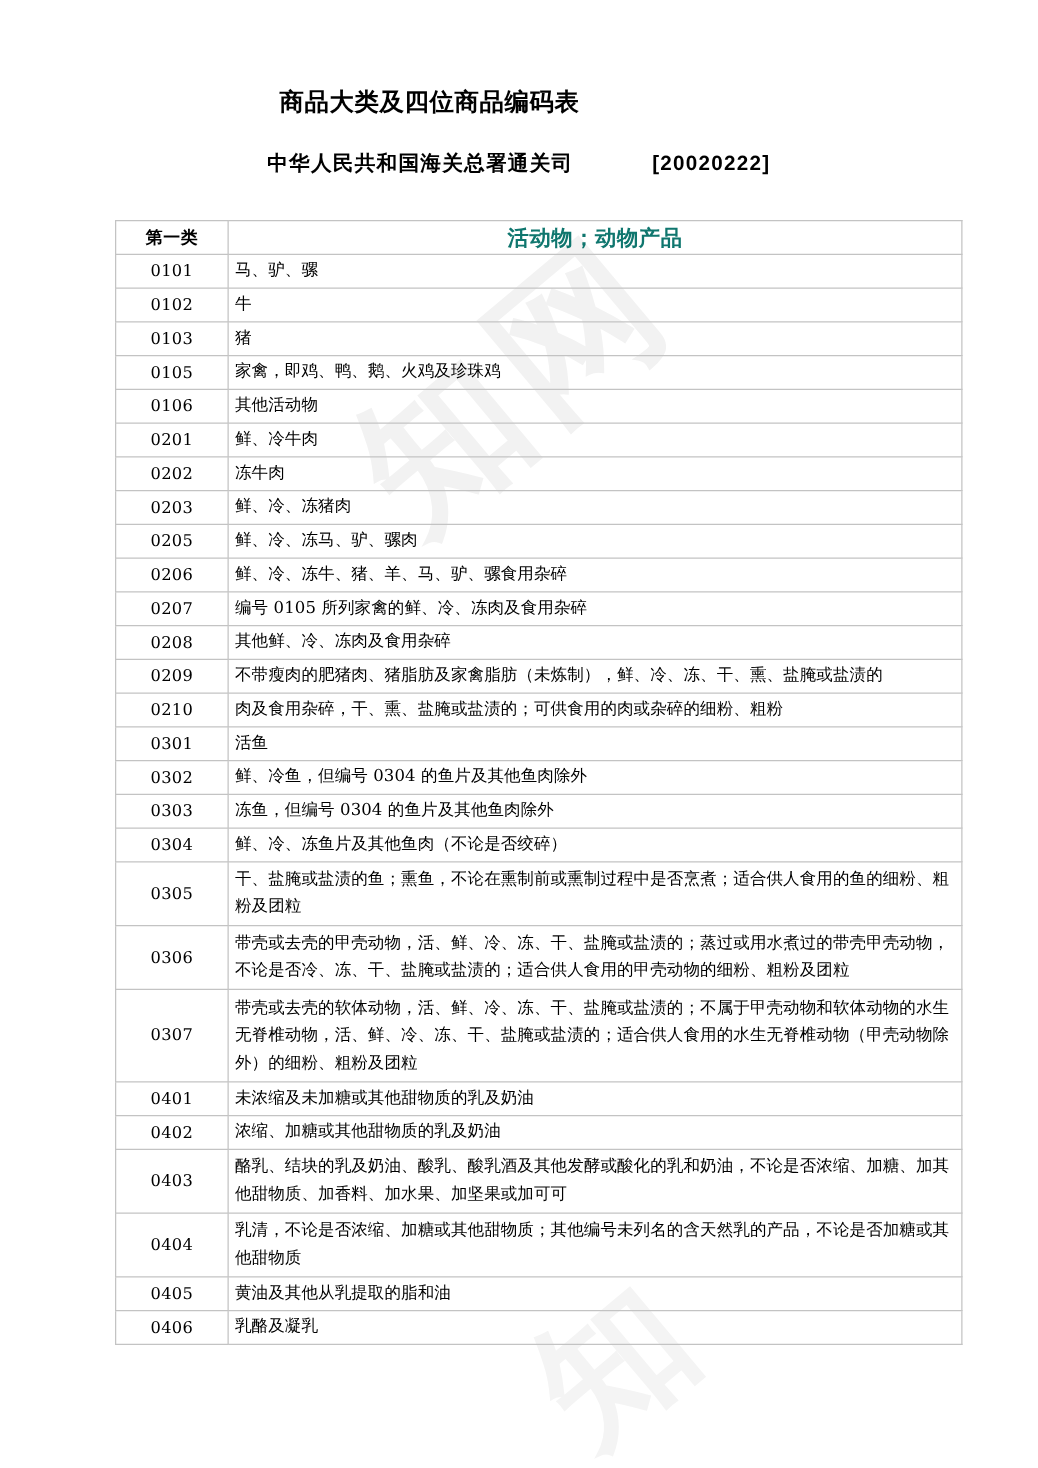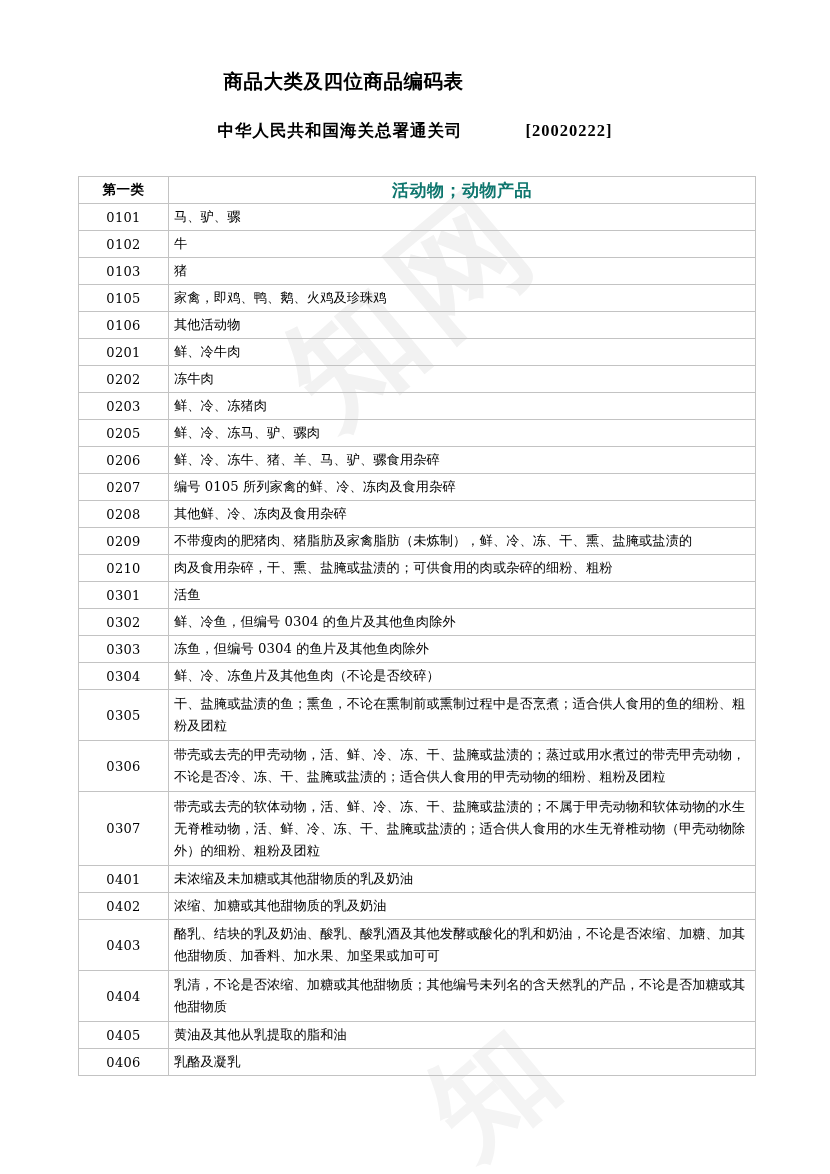--- a/index.html
+++ b/index.html
@@ -82,26 +82,26 @@
     top: 120px;
     width: 830px;
     text-align: center;
     font-family: "DejaVu Serif", "Liberation Serif", serif;
     font-weight: bold;
     font-size: 16.5px;
     letter-spacing: 1px;
     color: #000;
   }
   #doc-subtitle .agency { margin-right: 26px; }
-  #doc-subtitle .docnum { font-family: Liberation Serif, serif; margin-left: 37px; }
+  #doc-subtitle .docnum { font-family: Liberation Sans, sans-serif; margin-left: 37px; }
 
   
   #code-table {
     position: absolute;
-    left: 78px;
+    left: 92px;
     top: 176px;
     width: 677px;
     border-collapse: collapse;
     table-layout: fixed;
     background: transparent;
   }
   #code-table col.c-code { width: 90px; }
   #code-table col.c-desc { width: 587px; }
 
   #code-table th,

